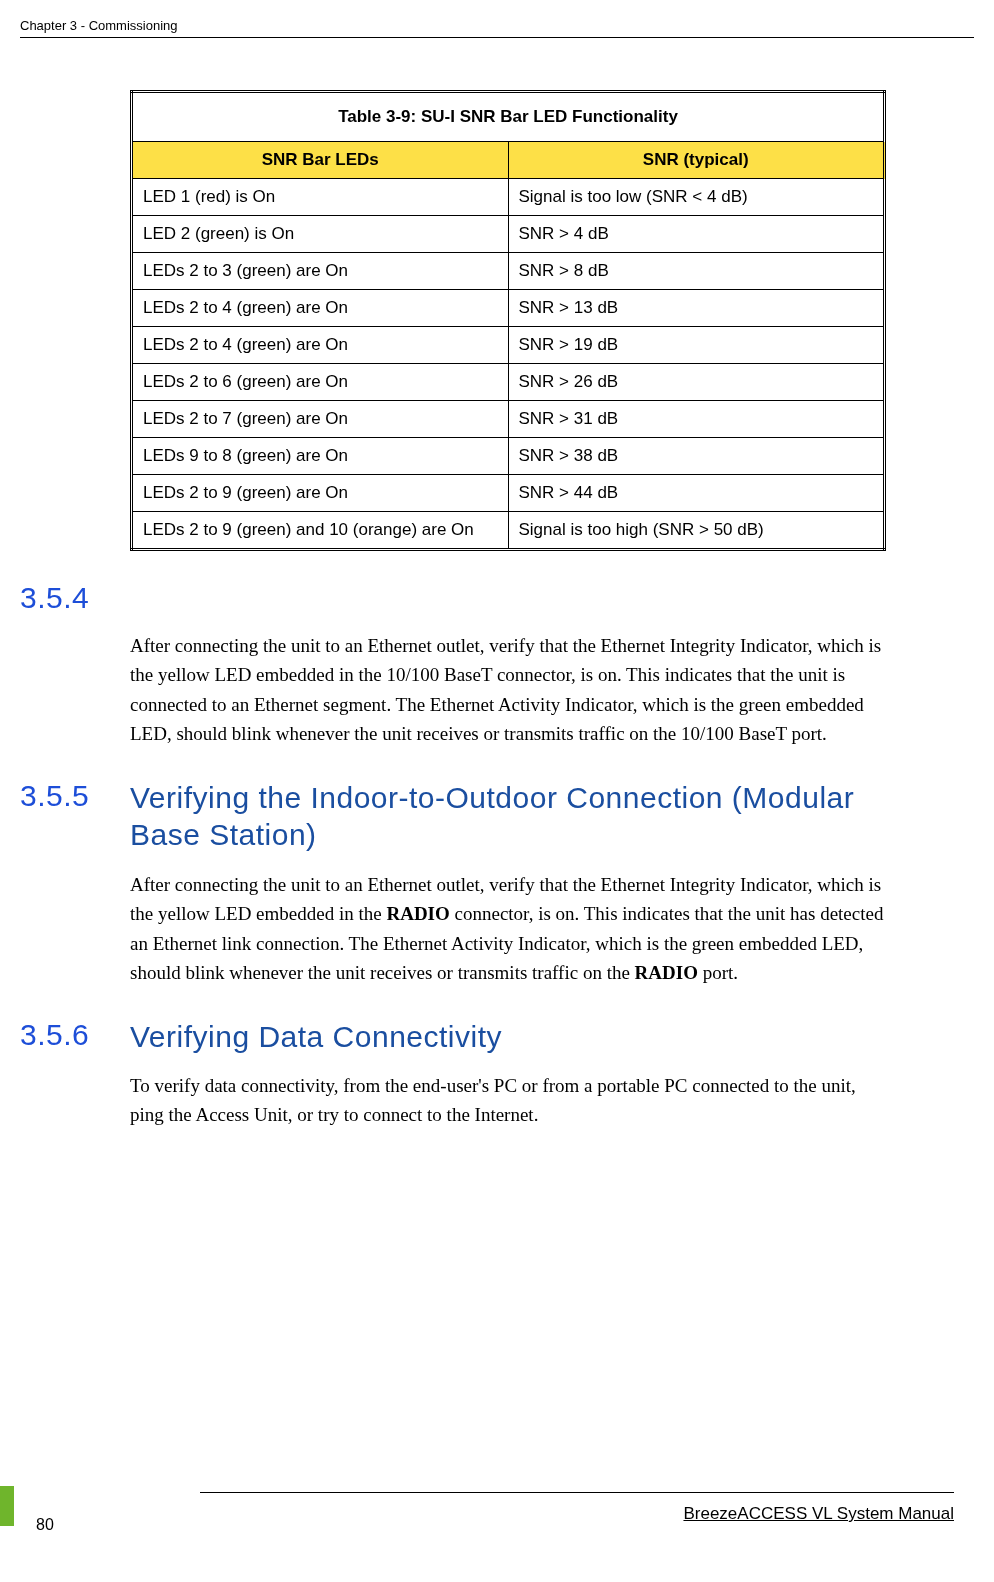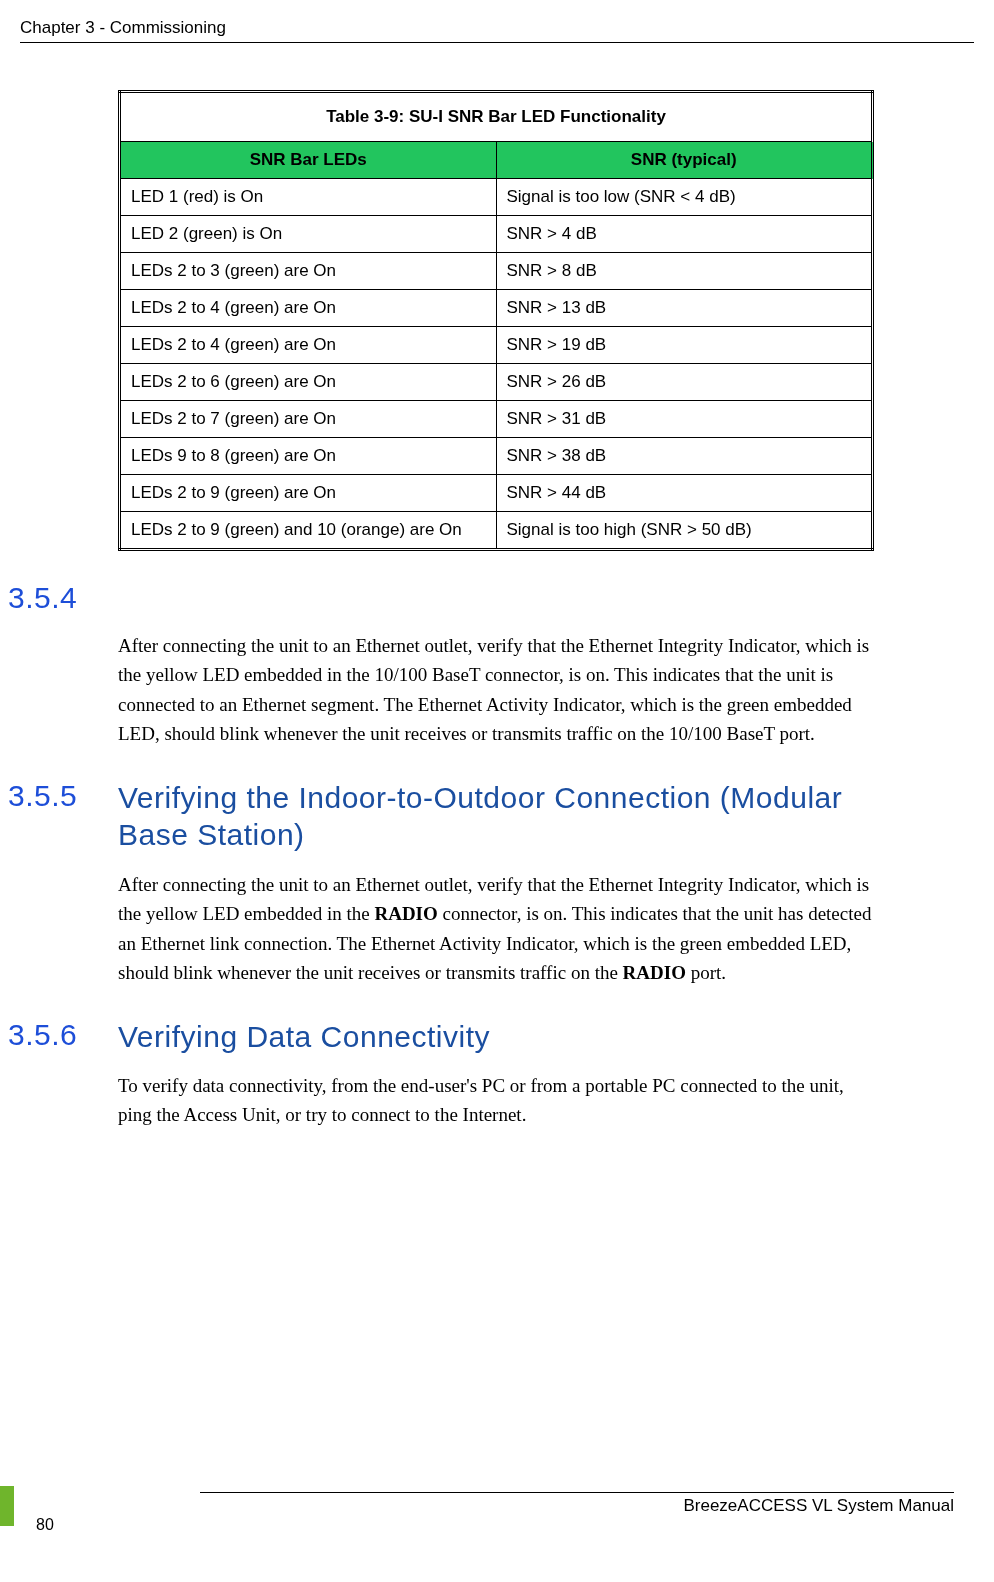--- a/index.html
+++ b/index.html
@@ -11,28 +11,28 @@
     font-family: Arial, Helvetica, sans-serif;
     color: #000;
     position: relative;
     box-sizing: border-box;
   }
   .header {
     position: absolute;
     top: 18px;
     left: 20px;
     right: 20px;
-    font-size: 17px;
+    font-size: 13px;
     border-bottom: 1px solid #000;
     padding-bottom: 4px;
   }
   .content {
     position: absolute;
     top: 90px;
-    left: 118px;
+    left: 130px;
     width: 756px;
   }
   table.snr {
     width: 100%;
     border-collapse: collapse;
     border: 3px double #000;
   }
   table.snr th, table.snr td {
     border: 1px solid #000;
     padding: 8px 10px;
@@ -40,21 +40,21 @@
     text-align: left;
     vertical-align: middle;
   }
   table.snr .caption-row td {
     text-align: center;
     font-weight: bold;
     border: 1px solid #000;
     padding: 14px 10px;
   }
   table.snr .head-row td {
-    background: #22c55e;
+    background: #fde047;
     font-weight: bold;
     text-align: center;
   }
   .col1 { width: 50%; }
   .col2 { width: 50%; }
   .sec-wrap { display: flex; }
   .sec-number {
     font-family: Verdana, Geneva, sans-serif;
     color: #1d4ed8;
     font-size: 30px;
@@ -105,23 +105,24 @@
     position: absolute;
     left: 36px;
     top: 24px;
     font-size: 16px;
     font-weight: normal;
     font-family: Arial, sans-serif;
   }
   .footer-right {
     position: absolute;
     right: 40px;
-    top: 4px;
+    top: 12px;
     font-size: 17px;
     font-family: Arial, sans-serif;
+    text-decoration: underline;
   }
 </style>
 </head>
 <body>
 
 <div class="header">
   <span>Chapter 3 - Commissioning</span>
 </div>
 
 <div class="content">

